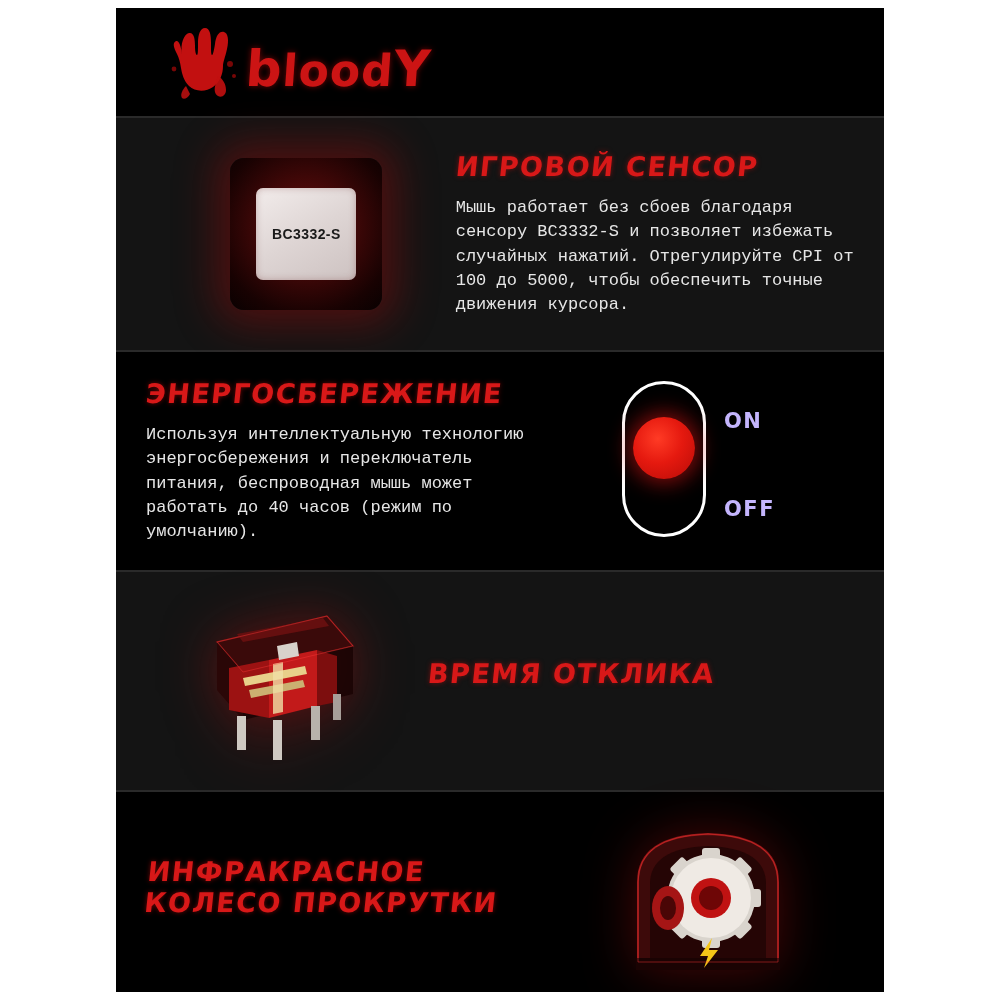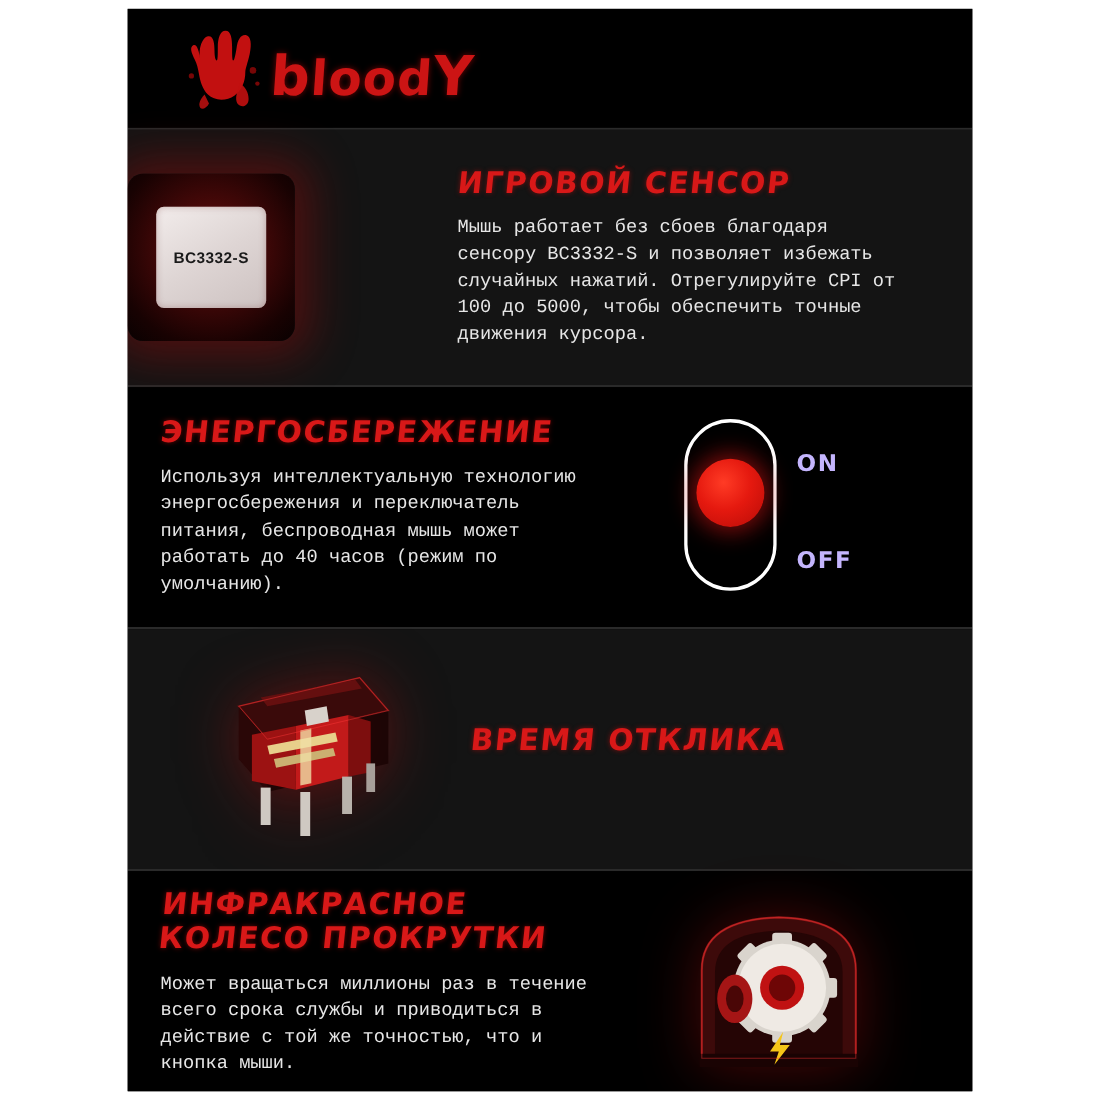--- a/index.html
+++ b/index.html
@@ -101,22 +101,23 @@
 
   
   .sec1 {
     height: 232px;
     display: flex;
     align-items: center;
   }
   .sec1 .art {
     width: 300px;
     display: flex;
-    justify-content: flex-start;
-    align-items: center;
+    justify-content: center;
+    align-items: center;
+    margin-left: 41px;
   }
   .sec1 .txt {
     width: 430px;
     padding-right: 24px;
     box-sizing: border-box;
   }
   .chip-outer {
     position: relative;
     width: 152px;
     height: 152px;
@@ -337,21 +338,20 @@
       </div>
     </div>
     <div class="divider"></div>
 
     <div class="band dark sec4">
       <div class="txt">
         <h2 class="title">
           <span>ИНФРАКРАСНОЕ</span><br>
           <span>КОЛЕСО ПРОКРУТКИ</span>
         </h2>
-        <p class="body">Может вращаться миллионы раз в течение всего срока службы и приводиться в действие с той же точностью, что и кнопка мыши.</p>
       </div>
       <div class="art">
         <svg class="wheel" viewBox="0 0 205 165">
 
           <path d="M30 150 L30 70 Q30 24 100 22 Q170 24 170 70 L170 150 Z" fill="#3d0a0a" stroke="#8a1616" stroke-width="2"></path>
           <path d="M42 150 L42 72 Q42 36 100 34 Q158 36 158 72 L158 150 Z" fill="#250505"></path>
 
           <g transform="translate(103,86)">
             <g fill="#d9d4cd">
               <circle r="44"></circle>

